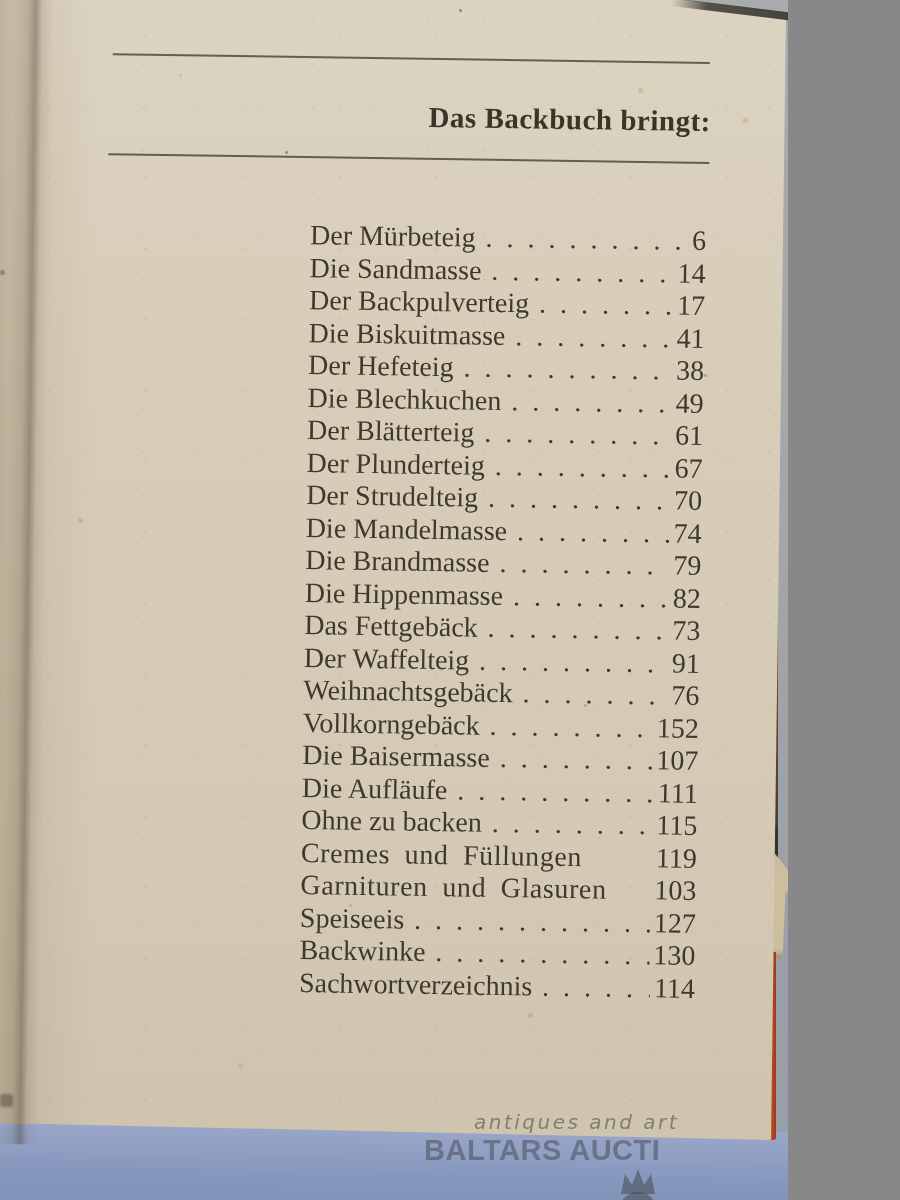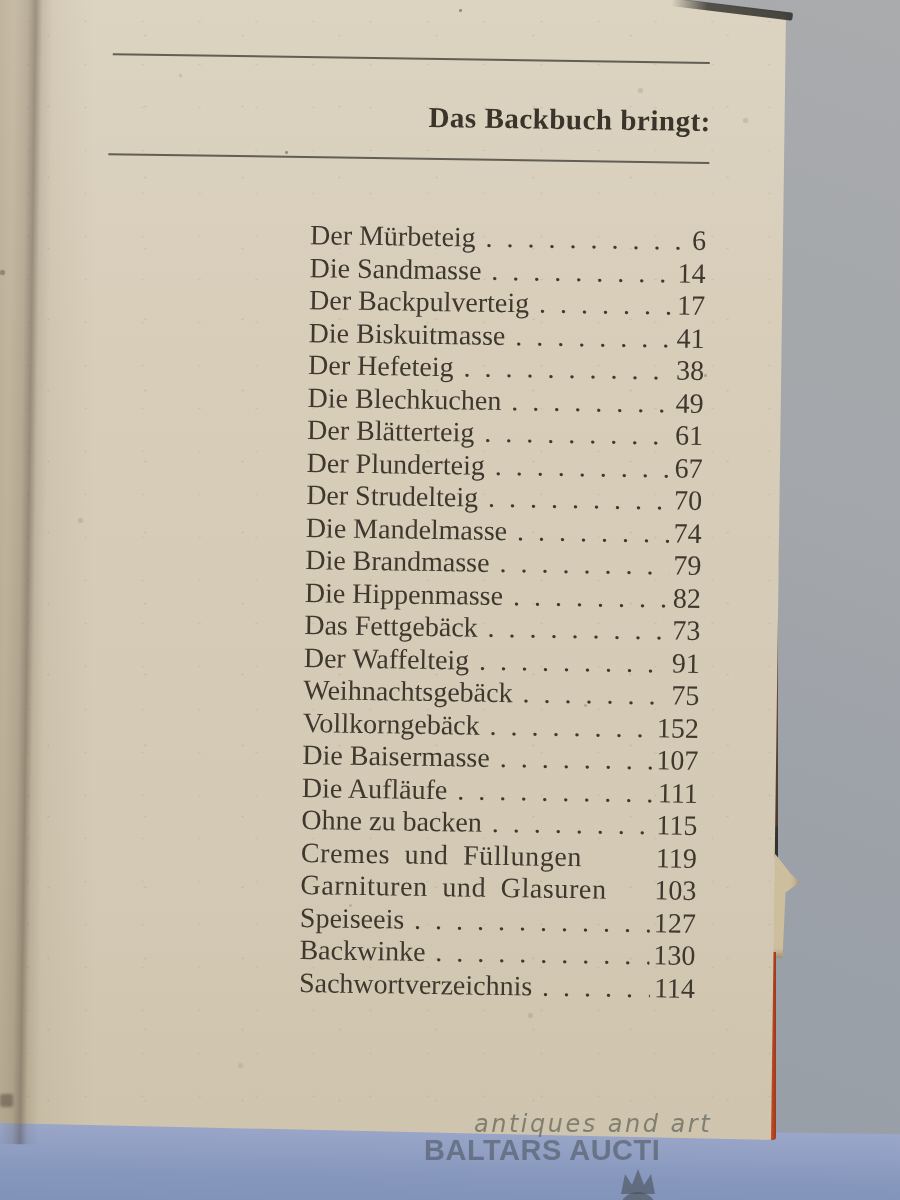--- a/index.html
+++ b/index.html
@@ -1,17 +1,17 @@
 <!DOCTYPE html>
 <html><head>
 <meta charset="utf-8">
 <style>
   html,body{margin:0;padding:0;background:#888;}
   .stage{
-    position:relative;width:900px;height:1200px;overflow:hidden;
+    position:relative;width:788px;height:1200px;overflow:hidden;
     background:linear-gradient(200deg,#a9abad 0%,#a3a6aa 35%,#9aa0a8 65%,#969ca6 100%);
     font-family:"Liberation Serif","DejaVu Serif",serif;
   }
   
   .mat{
     position:absolute;left:-12px;top:1120px;width:940px;height:110px;
     transform:rotate(0.9deg);transform-origin:0 0;
     background:linear-gradient(180deg,#9ba7c9 0%,#8697bd 45%,#7e8fb6 100%);
     z-index:1;
   }
@@ -93,21 +93,21 @@
   .toc-row.spread .t{word-spacing:7px;letter-spacing:.6px;}
   .toc-row .leader{
     flex:1 1 auto;overflow:hidden;white-space:nowrap;
     letter-spacing:14px;padding:0 2px 0 10px;min-width:0;
   }
   .toc-row .p{white-space:nowrap;margin-left:4px;}
   
   .wm-script{
     position:absolute;left:474px;top:1110px;z-index:10;
     font-family:"DejaVu Sans",sans-serif;font-style:italic;
-    font-size:24px;letter-spacing:2.5px;color:rgba(105,108,96,.78);
+    font-size:20px;letter-spacing:2.5px;color:rgba(105,108,96,.78);
     white-space:nowrap;
   }
   .wm-brand{
     position:absolute;left:424px;top:1134px;z-index:10;
     display:flex;align-items:baseline;
     font-family:"Liberation Sans","DejaVu Sans",sans-serif;
     font-size:29px;font-weight:700;letter-spacing:.5px;
     color:rgba(68,74,82,.52);white-space:nowrap;flex-direction:column;
   }
   .wm-logo{display:inline-block;width:42px;height:64px;margin:0 1px -10px 1px;align-self:flex-end;}
@@ -202,21 +202,21 @@
     <span class="p">73</span>
   </div>
         <div class="toc-row">
     <span class="t">Der Waffelteig</span>
     <span class="leader">..................</span>
     <span class="p">91</span>
   </div>
         <div class="toc-row">
     <span class="t">Weihnachtsgebäck</span>
     <span class="leader">..................</span>
-    <span class="p">75</span>
+    <span class="p">76</span>
   </div>
         <div class="toc-row">
     <span class="t">Vollkorngebäck</span>
     <span class="leader">..................</span>
     <span class="p">152</span>
   </div>
         <div class="toc-row">
     <span class="t">Die Baisermasse</span>
     <span class="leader">..................</span>
     <span class="p">107</span>

